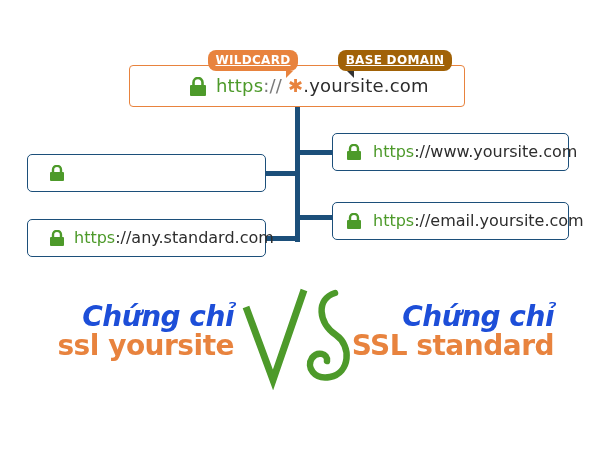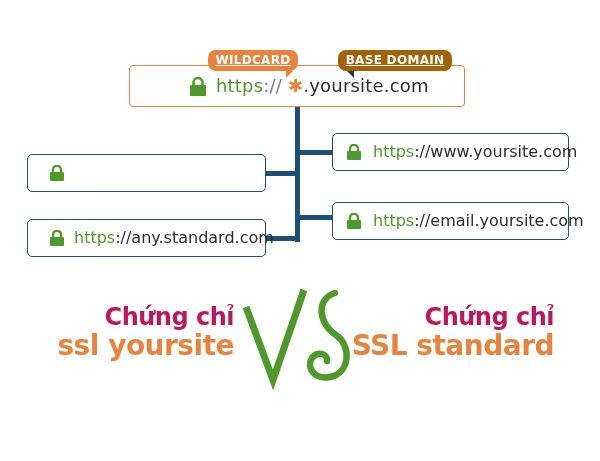--- a/index.html
+++ b/index.html
@@ -43,21 +43,21 @@
     position: absolute; height: 38px; border: 1.5px solid #1c4f7a; border-radius: 5px;
     box-sizing: border-box; background: #fff;
   }
   .sub-url {
     position: absolute; left: 46px; top: 9px; font-size: 16px; line-height: 18px;
     white-space: nowrap;
   }
   .lock { position: absolute; }
 
   .caption { position: absolute; font-weight: bold; white-space: nowrap; text-align: right; }
-  .cap-top { color: #be185d; font-size: 24px; line-height: 28px; letter-spacing: -0.5px; }
+  .cap-top { color: #1d4ed8; font-size: 28px; line-height: 28px; letter-spacing: -0.5px; font-style: italic; }
   .cap-bottom { color: #e8833e; font-size: 28px; line-height: 30px; letter-spacing: -0.5px; }
 </style>
 </head>
 <body>
 
 <div class="connector" style="left:295px; top:107px; width:5px; height:135px;"></div>
 <div class="connector" style="left:295px; top:150px; width:37px; height:5px;"></div>
 <div class="connector" style="left:295px; top:215px; width:37px; height:5px;"></div>
 <div class="connector" style="left:265px; top:171px; width:35px; height:5px;"></div>
 <div class="connector" style="left:265px; top:236px; width:35px; height:5px;"></div>

